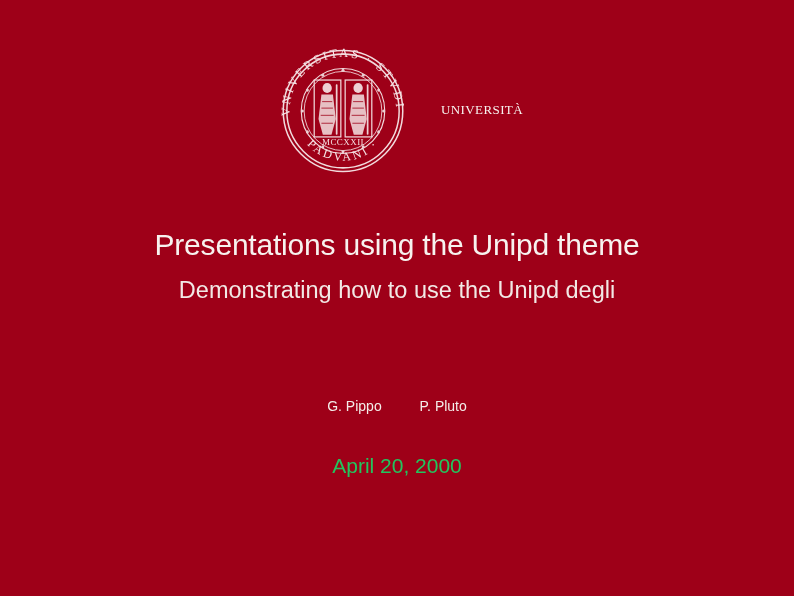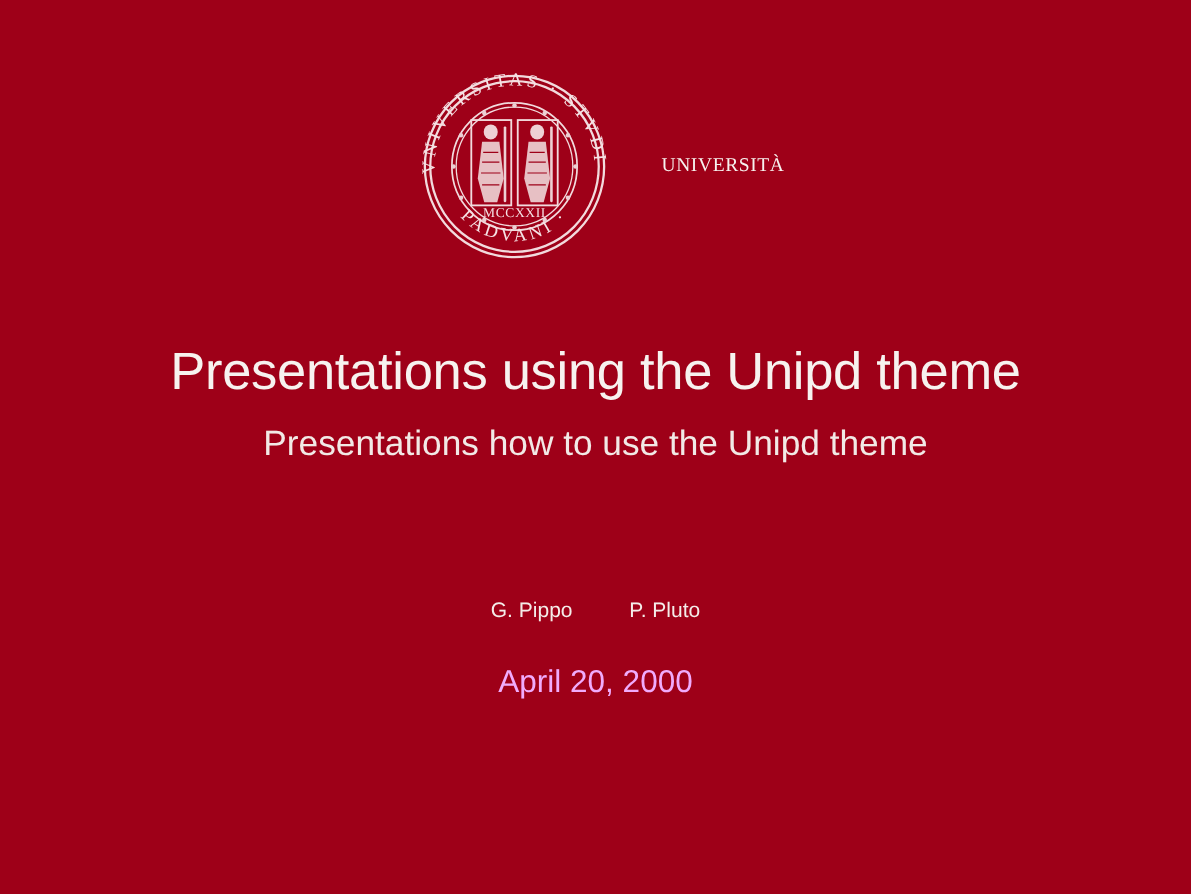--- a/index.html
+++ b/index.html
@@ -67,21 +67,21 @@
     position: absolute;
     left: 0;
     right: 0;
     top: 228px;
     text-align: center;
     color: #f6f1ee;
     font-family: "Liberation Sans", "DejaVu Sans", sans-serif;
   }
 
   #main-title {
-    font-size: 35px;
+    font-size: 30px;
     line-height: 1.12;
     letter-spacing: -0.2px;
     font-weight: 400;
     color: #f7f2ef;
   }
 
   #subtitle {
     margin-top: 14px;
     font-size: 23.5px;
     line-height: 1.2;
@@ -104,23 +104,23 @@
     display: inline-block;
   }
   #authors .author + .author {
     margin-left: 34px;
   }
 
   #date {
     position: absolute;
     left: 0;
     right: 0;
-    top: 443px;
+    top: 454px;
     text-align: center;
-    color: #f0abfc;
+    color: #22c55e;
     font-family: "Liberation Sans", "DejaVu Sans", sans-serif;
     font-size: 21px;
   }
 </style>
 </head>
 <body>
 
 <div id="slide" style="background: rgb(158, 0, 24);">
 
   <div id="logo-block">
@@ -188,21 +188,21 @@
     </svg>
 
     <div id="wordmark">
       <div class="wm-line">Università</div>
     </div>
 
   </div>
 
   <div id="title-block">
     <div id="main-title">Presentations using the Unipd theme</div>
-    <div id="subtitle">Presentations how to use the Unipd theme</div>
+    <div id="subtitle">Demonstrating how to use the Unipd degli</div>
   </div>
 
   <div id="authors">
     <span class="author">G. Pippo</span>
     <span class="author">P. Pluto</span>
   </div>
 
   <div id="date">April 20, 2000</div>
 
 </div>

